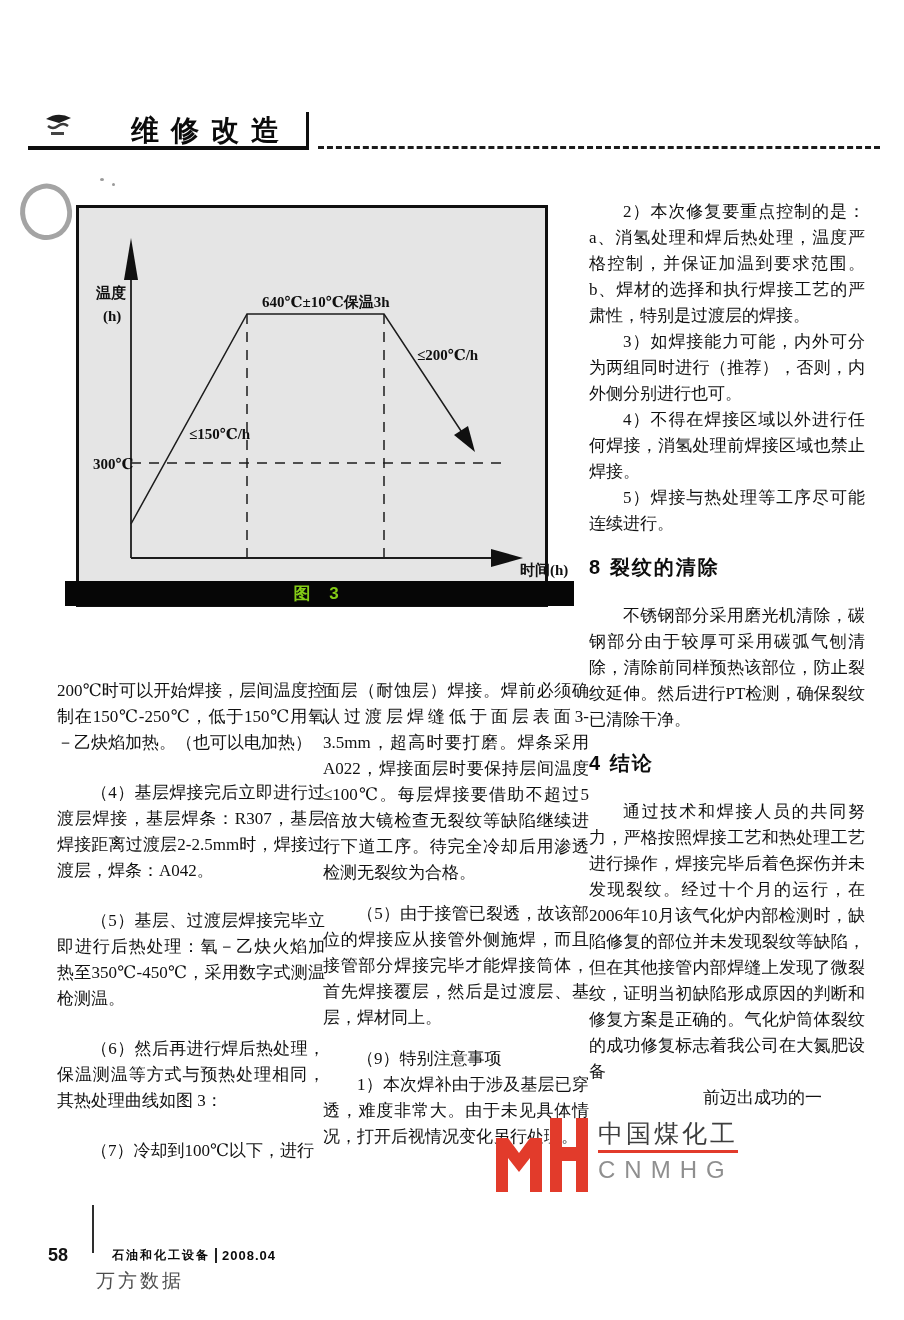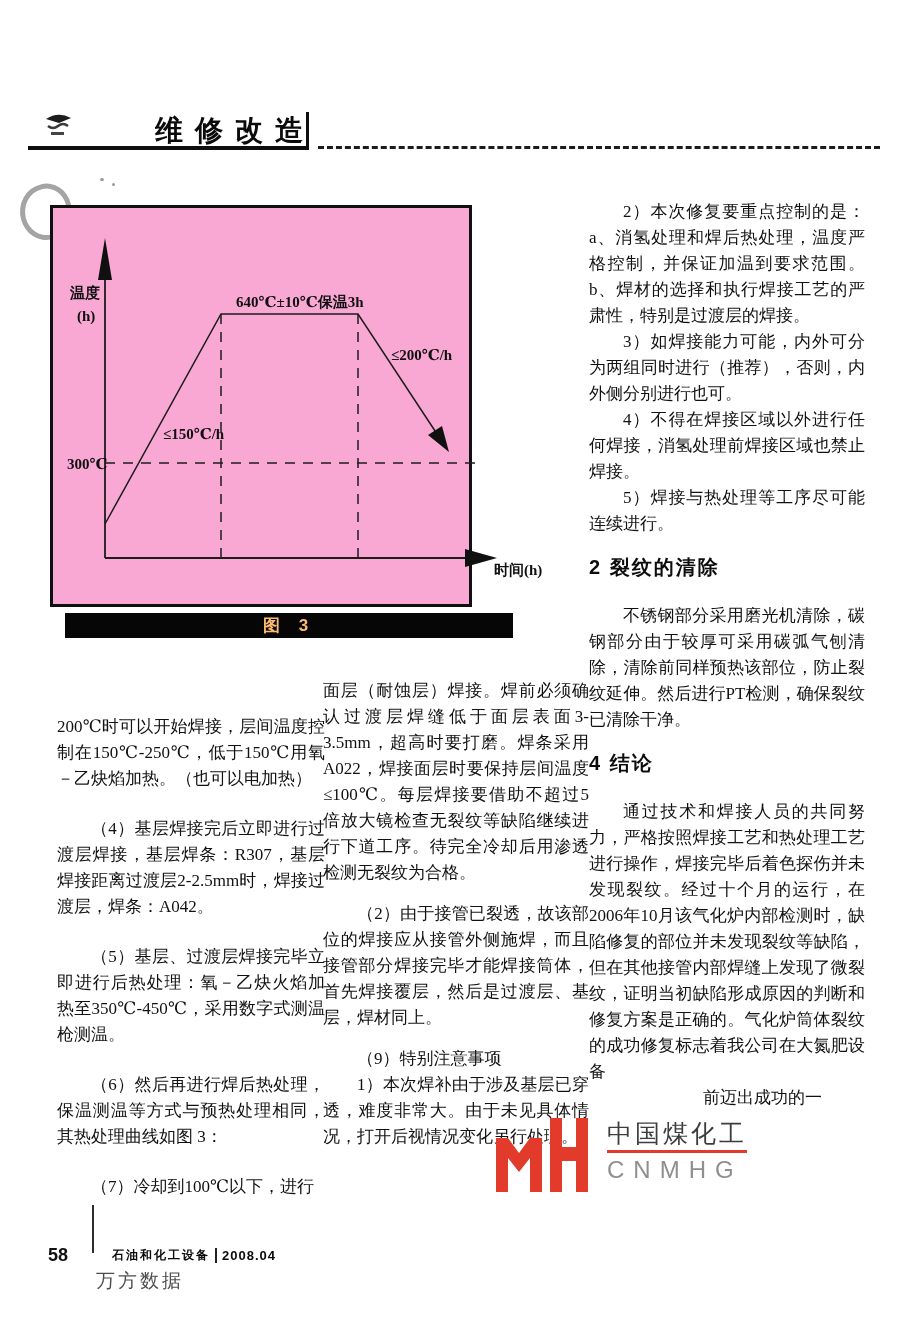--- a/index.html
+++ b/index.html
@@ -7,70 +7,69 @@
     width:904px;height:1320px;position:relative;background:#ffffff;
     font-family:"Liberation Serif","DejaVu Serif",serif;color:#141414;
     overflow:hidden;
   }
   
   .masthead-title{
     position:absolute;left:131px;top:112px;
     font-family:"Liberation Sans","DejaVu Sans",sans-serif;
     font-weight:900;font-size:28px;letter-spacing:12px;color:#0b0b0b;
     transform:scaleY(1.02);
-    margin-left:24px;
   }
   .masthead-mark{position:absolute;left:40px;top:112px;}
   .rule-solid{position:absolute;left:28px;top:146px;width:281px;height:4px;background:#0e0e0e;}
   .rule-vert{position:absolute;left:306px;top:112px;width:3px;height:38px;background:#0e0e0e;}
   .rule-dashed{position:absolute;left:318px;top:146px;width:562px;border-top:3px dashed #1c1c1c;}
   .ink-ring{
     position:absolute;left:20px;top:184px;width:42px;height:46px;
     border:5px solid #8d8d8d;border-radius:52% 46% 50% 49%;
     opacity:.8;transform:rotate(-14deg);
   }
   .ink-dot{position:absolute;width:4px;height:3px;background:#9a9a9a;border-radius:50%;}
 
   
   .figure{
-    position:absolute;left:50px;top:205px;width:422px;height:402px;
-    border:3px solid #101010;box-sizing:border-box;background:#f9a8d4;
+    position:absolute;left:76px;top:205px;width:472px;height:402px;
+    border:3px solid #101010;box-sizing:border-box;background:#e5e5e5;
   }
   .figure svg{position:absolute;left:0;top:0;overflow:visible;}
   .figure svg text{font:600 15px "Liberation Serif","DejaVu Serif",serif;fill:#101010;}
   .axis{stroke:#1c1c1c;stroke-width:1.8;fill:none;}
   .curve{stroke:#1c1c1c;stroke-width:1.5;fill:none;}
   .dash{stroke:#1c1c1c;stroke-width:1.5;stroke-dasharray:10 8;fill:none;}
   .solidfill{fill:#101010;stroke:none;}
   .figure-caption{
-    position:absolute;left:65px;top:613px;width:448px;height:25px;
-    background:#060606;color:#fdba74;display:flex;align-items:center;justify-content:center;
+    position:absolute;left:65px;top:581px;width:509px;height:25px;
+    background:#060606;color:#84cc16;display:flex;align-items:center;justify-content:center;
     font-size:17px;font-weight:700;letter-spacing:7px;
     font-family:"Liberation Sans","DejaVu Sans",sans-serif;
   }
 
   
   .col{position:absolute;font-size:17px;line-height:26px;text-align:justify;color:#111;}
   .col p{margin:0 0 24px 0;}
   .col p.indent{text-indent:2em;}
-  .col-left{left:57px;top:678px;width:268px;margin-top:36px;}
+  .col-left{left:57px;top:678px;width:268px;}
   .col-mid{left:323px;top:678px;width:266px;}
   .col-mid p{margin-bottom:15px;}
   .col-mid p.nogap{margin-bottom:0;}
   .col-right{left:589px;top:199px;width:276px;}
   .col-right p{margin-bottom:0;}
   .sec-heading{
     font-family:"Liberation Sans","DejaVu Sans",sans-serif;
     font-weight:700;font-size:20px;color:#0d0d0d;
     margin:17px 0 23px 0;letter-spacing:2px;
   }
   .tail-line{padding-left:114px;}
 
   
-  .watermark{position:absolute;left:496px;top:1118px;display:flex;align-items:flex-start;gap:14px;}
+  .watermark{position:absolute;left:496px;top:1118px;display:flex;align-items:flex-start;gap:5px;}
   .wm-text{display:flex;flex-direction:column;background:#ffffff;padding:0 3px;}
   .wm-cn{font-family:"Liberation Sans","DejaVu Sans",sans-serif;font-size:25px;color:#3d3d3d;letter-spacing:3px;line-height:30px;}
   .wm-underline{height:3px;background:#e23b2b;margin-top:2px;}
   .wm-en{font-family:"Liberation Sans","DejaVu Sans",sans-serif;font-size:24px;color:#8f8f8f;letter-spacing:9px;margin-top:5px;line-height:24px;}
 
   
   .footer-rule{position:absolute;left:92px;top:1205px;width:2px;height:48px;background:#2e2e2e;}
   .footer{
     position:absolute;left:48px;top:1245px;display:flex;align-items:center;gap:5px;
     font-family:"Liberation Sans","DejaVu Sans",sans-serif;
@@ -132,31 +131,31 @@
 <div class="col col-left">
   <p>200℃时可以开始焊接，层间温度控制在150℃-250℃，低于150℃用氧－乙炔焰加热。（也可以电加热）</p>
   <p class="indent">（4）基层焊接完后立即进行过渡层焊接，基层焊条：R307，基层焊接距离过渡层2-2.5mm时，焊接过渡层，焊条：A042。</p>
   <p class="indent">（5）基层、过渡层焊接完毕立即进行后热处理：氧－乙炔火焰加热至350℃-450℃，采用数字式测温枪测温。</p>
   <p class="indent">（6）然后再进行焊后热处理，保温测温等方式与预热处理相同，其热处理曲线如图 3：</p>
   <p class="indent">（7）冷却到100℃以下，进行</p>
 </div>
 
 <div class="col col-mid">
   <p>面层（耐蚀层）焊接。焊前必须确认过渡层焊缝低于面层表面3-3.5mm，超高时要打磨。焊条采用A022，焊接面层时要保持层间温度≤100℃。每层焊接要借助不超过5倍放大镜检查无裂纹等缺陷继续进行下道工序。待完全冷却后用渗透检测无裂纹为合格。</p>
-  <p class="indent">（2）由于接管已裂透，故该部位的焊接应从接管外侧施焊，而且接管部分焊接完毕才能焊接筒体，首先焊接覆层，然后是过渡层、基层，焊材同上。</p>
+  <p class="indent">（5）由于接管已裂透，故该部位的焊接应从接管外侧施焊，而且接管部分焊接完毕才能焊接筒体，首先焊接覆层，然后是过渡层、基层，焊材同上。</p>
   <p class="indent nogap">（9）特别注意事项</p>
   <p class="indent">1）本次焊补由于涉及基层已穿透，难度非常大。由于未见具体情况，打开后视情况变化另行处理。</p>
 </div>
 
 <div class="col col-right">
   <p class="indent">2）本次修复要重点控制的是：a、消氢处理和焊后热处理，温度严格控制，并保证加温到要求范围。b、焊材的选择和执行焊接工艺的严肃性，特别是过渡层的焊接。</p>
   <p class="indent">3）如焊接能力可能，内外可分为两组同时进行（推荐），否则，内外侧分别进行也可。</p>
   <p class="indent">4）不得在焊接区域以外进行任何焊接，消氢处理前焊接区域也禁止焊接。</p>
   <p class="indent">5）焊接与热处理等工序尽可能连续进行。</p>
-  <h3 class="sec-heading">2 裂纹的清除</h3>
+  <h3 class="sec-heading">8 裂纹的清除</h3>
   <p class="indent">不锈钢部分采用磨光机清除，碳钢部分由于较厚可采用碳弧气刨清除，清除前同样预热该部位，防止裂纹延伸。然后进行PT检测，确保裂纹已清除干净。</p>
   <h3 class="sec-heading">4 结论</h3>
   <p class="indent">通过技术和焊接人员的共同努力，严格按照焊接工艺和热处理工艺进行操作，焊接完毕后着色探伤并未发现裂纹。经过十个月的运行，在2006年10月该气化炉内部检测时，缺陷修复的部位并未发现裂纹等缺陷，但在其他接管内部焊缝上发现了微裂纹，证明当初缺陷形成原因的判断和修复方案是正确的。气化炉筒体裂纹的成功修复标志着我公司在大氮肥设备</p>
   <p class="tail-line">前迈出成功的一</p>
 </div>
 
 <div class="watermark">
   <svg width="94" height="74" viewBox="0 0 94 74">
     <path fill="#e23b2b" d="M0,20 L12,20 L23,35 L34,20 L46,20 L46,74 L34,74 L34,40 L23,54 L12,40 L12,74 L0,74 Z"></path>
     <path fill="#e23b2b" d="M54,0 L66,0 L66,29 L80,29 L80,0 L92,0 L92,74 L80,74 L80,43 L66,43 L66,74 L54,74 Z"></path>

